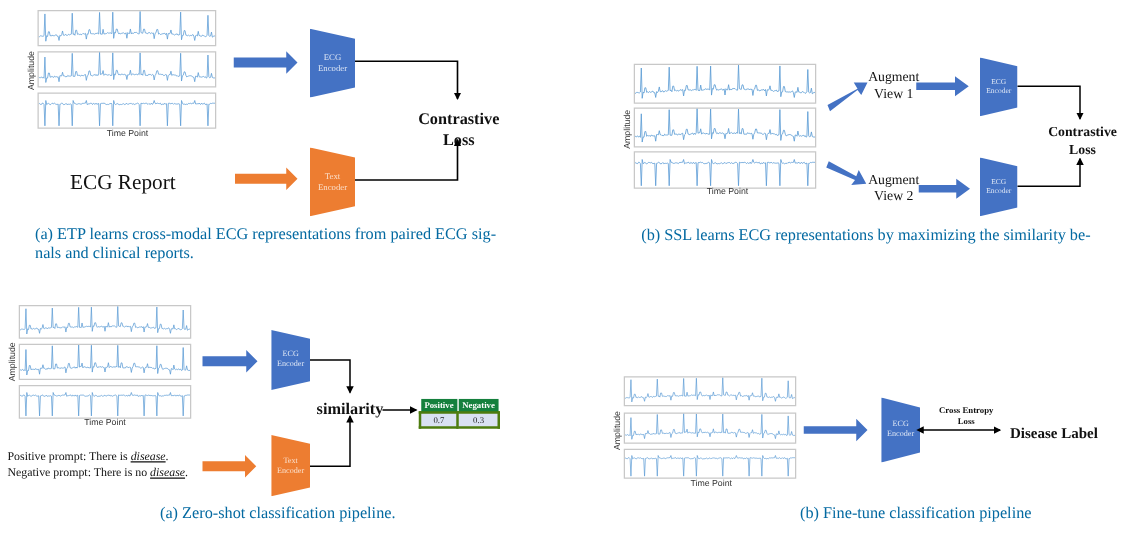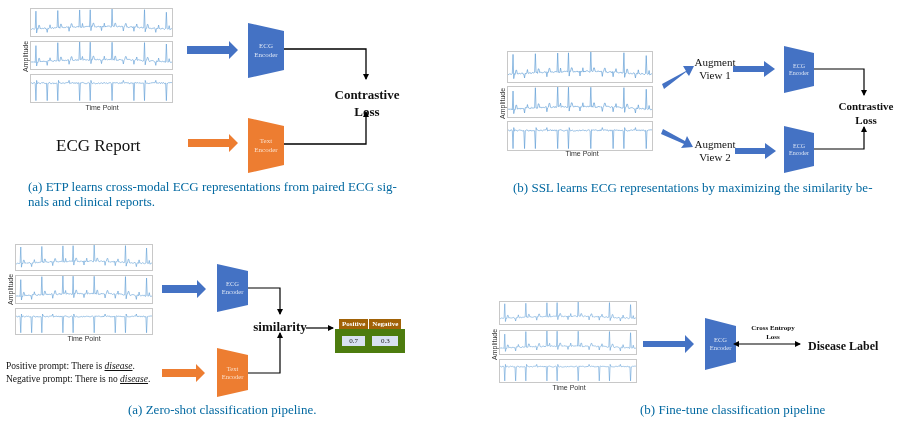--- a/index.html
+++ b/index.html
@@ -10,22 +10,22 @@
   .axis-label-y { position:absolute; font-family:"Liberation Sans", sans-serif; font-size:7px; color:#333; transform:rotate(-90deg); transform-origin:left top; white-space:nowrap; }
   .axis-label-x { position:absolute; font-family:"Liberation Sans", sans-serif; font-size:7px; color:#333; white-space:nowrap; text-align:center; }
   .enc { position:absolute; }
   .enc svg { position:absolute; left:0; top:0; width:100%; height:100%; }
   .enc-text { position:absolute; left:0; right:0; top:50%; transform:translateY(-50%); text-align:center; color:#dde6f5; font-size:7px; line-height:9px; font-family:"Liberation Serif", serif; }
   .caption { position:absolute; font-size:13px; line-height:15px; color:#0369a1; font-family:"Liberation Serif", serif;margin-left:22px; }
   .bold-label { position:absolute; font-weight:bold; text-align:center; font-family:"Liberation Serif", serif; }
   .aug-label { position:absolute; text-align:center; font-size:11px; line-height:13px; font-family:"Liberation Serif", serif; }
   svg.overlay { position:absolute; left:0; top:0; width:909px; height:428px; pointer-events:none; }
   .prob-table { position:absolute; border-collapse:collapse; font-size:7px; font-family:"Liberation Serif", serif; }
-  .prob-table th { background:#a16207; color:#fff; font-weight:bold; padding:1px 3px; border:1px solid #fff;text-align:right; }
-  .prob-table td { background:#d9e1f2; color:#222; text-align:center; padding:1px 3px; border:7px solid #4d7c0f; }
+  .prob-table th { background:#15803d; color:#fff; font-weight:bold; padding:1px 3px; border:1px solid #fff;text-align:right; }
+  .prob-table td { background:#d9e1f2; color:#222; text-align:center; padding:1px 3px; border:2px solid #4d7c0f; }
   .prompt { position:absolute; font-size:9.5px; line-height:13px; font-family:"Liberation Serif", serif; white-space:nowrap; }
   .prompt em { text-decoration:underline; }
 </style>
 </head>
 <body>
 
 <div>
   <div class="ecg-panel" style="left:30px;top:8px;width:143px;height:29px;">
       <svg class="trace" preserveAspectRatio="none" viewBox="0 0 200 40">
         <path d="M0,30.0L1,30.1L2,29.1L3,29.3L4,29.6L5,29.7L6,28.8L7,3.2L8,35.5L9,29.0L10,29.9L11,24.3L12,24.3L13,29.2L14,28.6L15,29.4L16,28.3L17,29.1L18,28.9L19,28.2L20,27.9L21,29.6L22,29.6L23,34.6L24,28.4L25,29.4L26,27.8L27,23.4L28,28.4L29,28.6L30,27.7L31,27.5L32,29.0L33,27.9L34,27.4L35,28.0L36,27.5L37,27.1L38,2.3L39,27.4L40,26.8L41,28.5L42,22.5L43,22.5L44,27.4L45,26.9L46,27.6L47,27.1L48,27.8L49,27.5L50,26.4L51,26.6L52,27.0L53,26.2L54,33.0L55,26.8L56,27.3L57,21.9L58,21.8L59,26.5L60,26.6L61,26.7L62,26.6L63,27.3L64,26.5L65,26.5L66,26.1L67,26.0L68,27.0L69,1.4L70,27.0L71,27.1L72,27.3L73,21.4L74,27.0L75,26.8L76,26.6L77,26.4L78,25.3L79,25.9L80,25.9L81,25.6L82,25.9L83,26.5L84,1.1L85,32.1L86,25.1L87,25.8L88,21.1L89,21.1L90,25.2L91,27.0L92,25.9L93,26.8L94,26.2L95,26.0L96,25.3L97,26.6L98,26.8L99,25.5L100,32.0L101,25.3L102,26.4L103,26.4L104,21.0L105,26.8L106,25.5L107,26.7L108,25.4L109,25.1L110,25.2L111,25.1L112,26.1L113,26.7L114,26.8L115,0.1L116,25.2L117,25.7L118,26.1L119,21.2L120,21.2L121,25.7L122,25.8L123,26.8L124,25.6L125,25.6L126,25.3L127,26.6L128,25.6L129,26.2L130,25.7L131,32.5L132,26.3L133,25.5L134,21.6L135,21.6L136,27.1L137,26.3L138,27.6L139,27.2L140,27.0L141,26.3L142,26.6L143,26.0L144,27.7L145,26.1L146,33.0L147,26.4L148,26.7L149,26.2L150,22.2L151,27.1L152,27.0L153,27.4L154,28.2L155,27.5L156,27.3L157,26.7L158,28.3L159,27.9L160,27.6L161,1.0L162,33.8L163,28.7L164,28.6L165,22.9L166,23.0L167,28.4L168,28.6L169,29.0L170,28.3L171,29.2L172,28.6L173,29.0L174,28.3L175,27.6L176,29.5L177,34.6L178,28.9L179,28.5L180,29.3L181,23.8L182,28.9L183,28.8L184,29.8L185,29.5L186,28.2L187,28.9L188,29.2L189,30.3L190,29.7L191,28.7L192,4.8L193,29.0L194,29.7L195,29.3L196,24.7L197,30.7L198,29.9L199,29.0L200,29.8" fill="none" stroke="#5b9bd5" stroke-width="0.9"></path>

